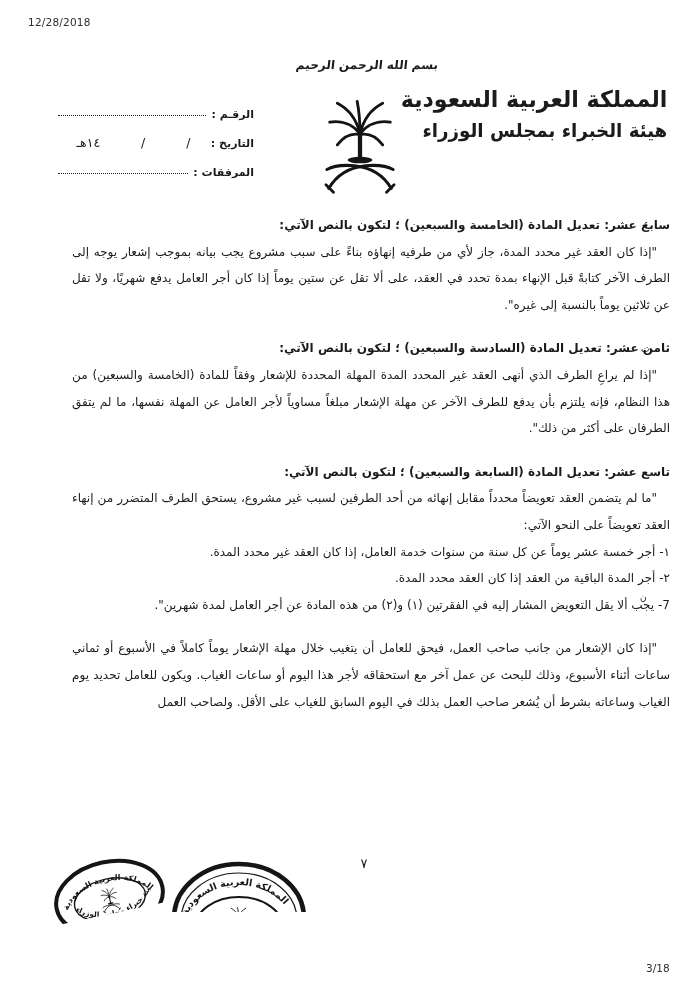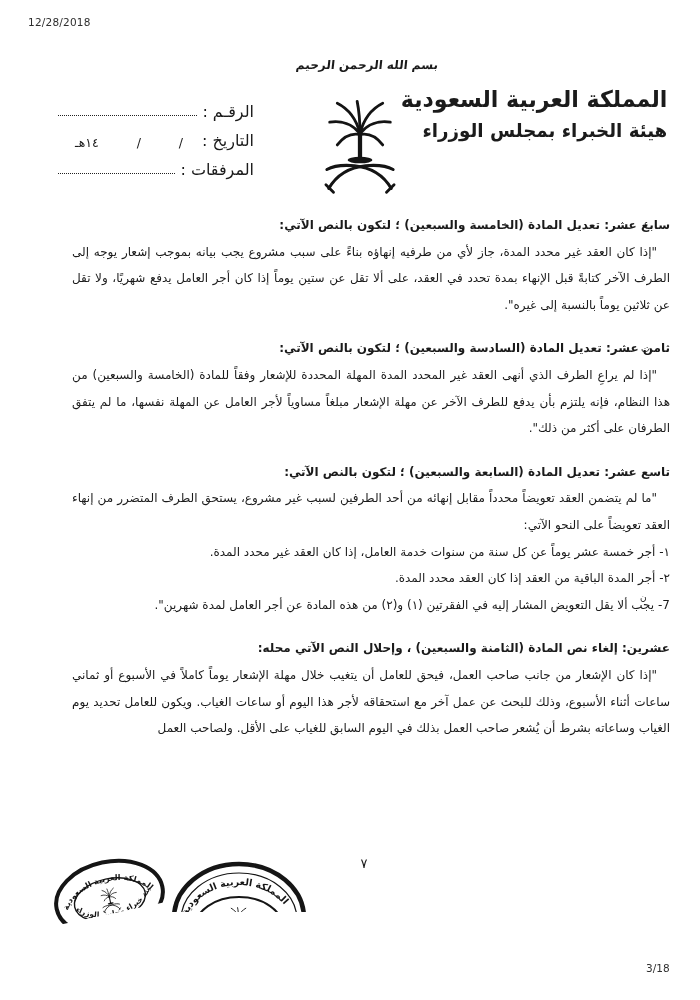--- a/index.html
+++ b/index.html
@@ -17,21 +17,21 @@
     position:absolute;left:296px;top:58px;width:128px;text-align:center;
     font-size:12px;font-weight:bold;transform:skewX(-6deg);white-space:nowrap;
   }
   .emblem-main{position:absolute;left:321px;top:90px;width:78px;height:106px;}
   .org-names{position:absolute;left:436px;top:86px;width:236px;text-align:center;direction:rtl;}
   .org-line1{font-size:23px;font-weight:bold;white-space:nowrap;transform:scaleX(.96);}
   .org-line2{font-size:19px;font-weight:bold;white-space:nowrap;margin-top:7px;transform:scaleX(.96);}
 
   .fields{position:absolute;left:56px;top:94px;width:198px;direction:rtl;}
   .field-row{display:flex;align-items:flex-end;height:29px;direction:rtl;}
-  .field-label{font-size:16px;font-weight:normal;white-space:nowrap;padding-bottom:2px;}
+  .field-label{font-size:11px;font-weight:bold;white-space:nowrap;padding-bottom:2px;}
   .dotline{flex:1;border-bottom:1.3px dotted #222;margin:0 5px 7px 2px;}
   .date-area{flex:1;display:flex;direction:rtl;justify-content:space-around;align-items:flex-end;}
   .date-area span{font-size:12.5px;font-weight:normal;padding-bottom:2px;}
 
   
   .doc-body{
     position:absolute;left:72px;top:212px;width:598px;direction:rtl;
     font-size:12px;line-height:26.6px;text-align:justify;
   }
   .sec{margin:0 0 0 0;}
@@ -125,21 +125,20 @@
       <p class="qpara">"إذا لم يراعِ الطرف الذي أنهى العقد غير المحدد المدة المهلة المحددة للإشعار وفقاً للمادة (الخامسة والسبعين) من هذا النظام، فإنه يلتزم بأن يدفع للطرف الآخر عن مهلة الإشعار مبلغاً مساوياً لأجر العامل عن المهلة نفسها، ما لم يتفق الطرفان على أكثر من ذلك".</p>
     </div>
     <div class="sec">
       <div class="sec-heading">تاسع عشر: تعديل المادة (السابعة والسبعين) ؛ لتكون بالنص الآتي:</div>
       <p class="qpara">"ما لم يتضمن العقد تعويضاً محدداً مقابل إنهائه من أحد الطرفين لسبب غير مشروع، يستحق الطرف المتضرر من إنهاء العقد تعويضاً على النحو الآتي:</p>
       <p class="item">١- أجر خمسة عشر يوماً عن كل سنة من سنوات خدمة العامل، إذا كان العقد غير محدد المدة.</p>
       <p class="item">٢- أجر المدة الباقية من العقد إذا كان العقد محدد المدة.</p>
       <p class="item">7- يجب ألا يقل التعويض المشار إليه في الفقرتين (١) و(٢) من هذه المادة عن أجر العامل لمدة شهرين".</p>
     </div>
     <div class="sec">
-      <div class="sec-heading">عشرين: إلغاء نص المادة (الثامنة والسبعين) ، وإحلال النص الآتي محله:</div>
       <p class="qpara">"إذا كان الإشعار من جانب صاحب العمل، فيحق للعامل أن يتغيب خلال مهلة الإشعار يوماً كاملاً في الأسبوع أو ثماني ساعات أثناء الأسبوع، وذلك للبحث عن عمل آخر مع استحقاقه لأجر هذا اليوم أو ساعات الغياب. ويكون للعامل تحديد يوم الغياب وساعاته بشرط أن يُشعر صاحب العمل بذلك في اليوم السابق للغياب على الأقل. ولصاحب العمل</p>
     </div>
   </div>
 
   <div class="page-number">٧</div>
 
   <div class="seal-left">
     <svg class="seal-svg" width="118" height="80" viewBox="0 0 118 80">
       <defs>
         <path id="arcLT" d="M14,48 A46,31 0 0 1 104,48"></path>

